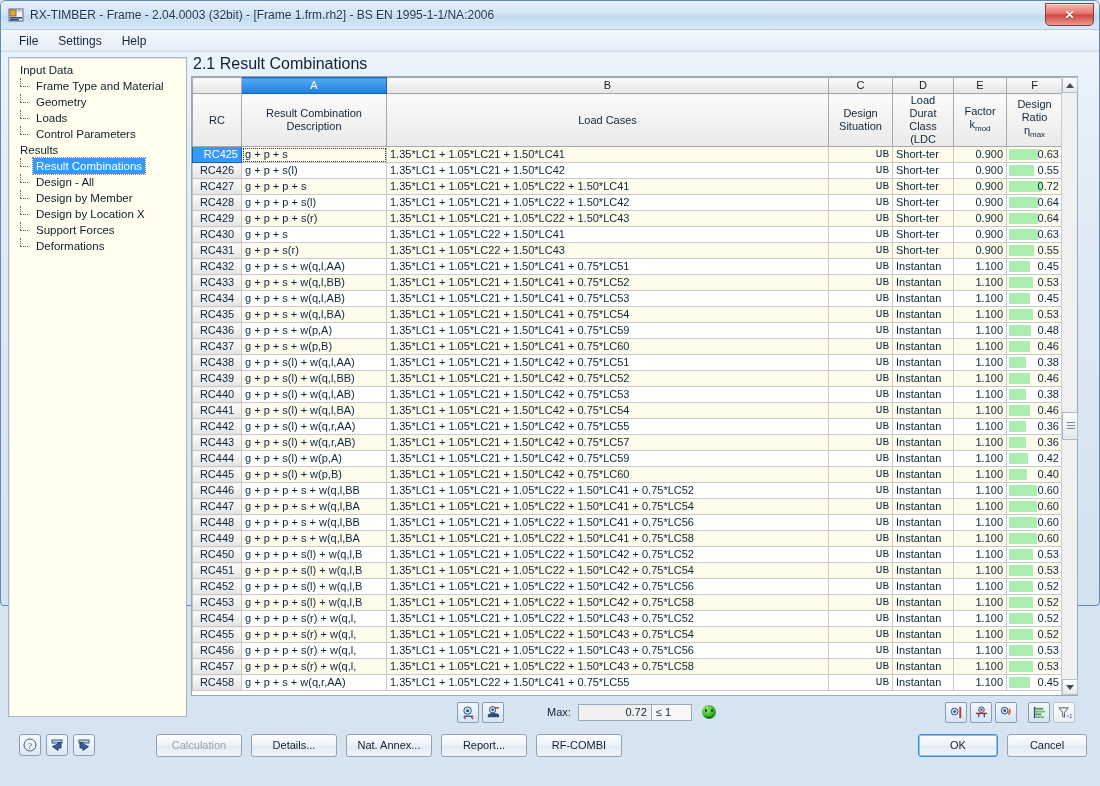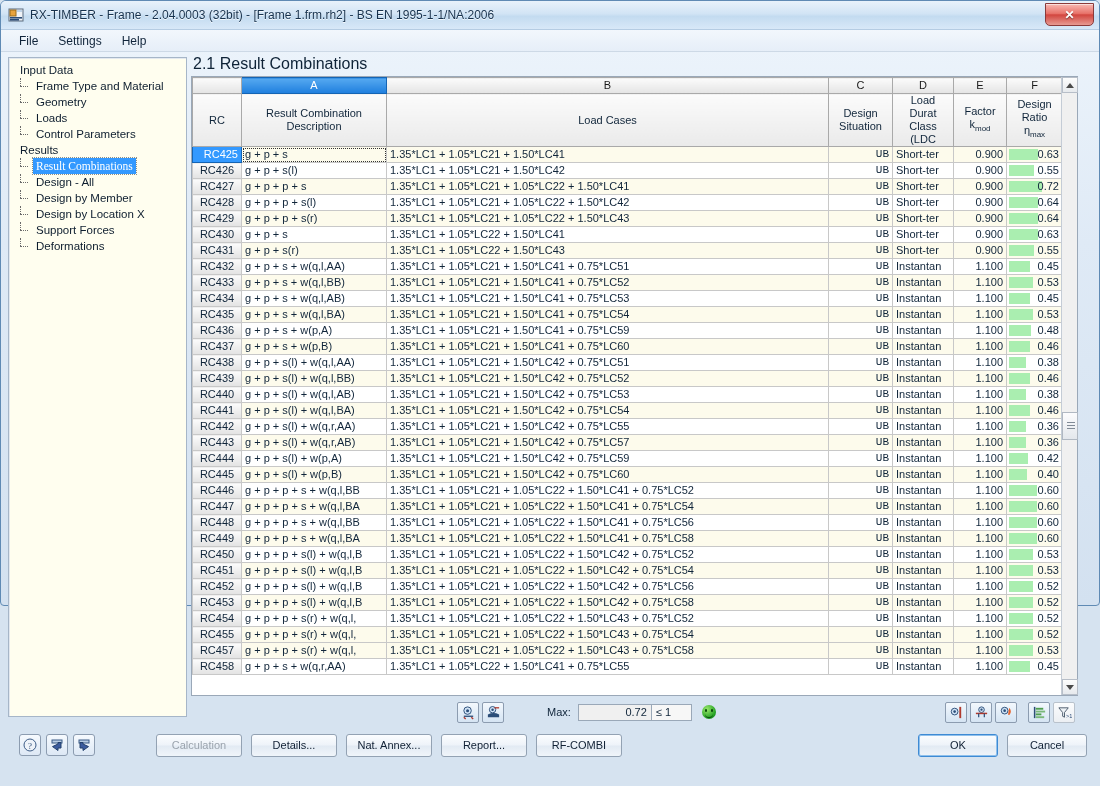--- a/index.html
+++ b/index.html
@@ -74,21 +74,21 @@
     content:"";position:absolute;left:3px;top:0;bottom:8px;width:0;
     border-left:1px dotted #6a6a6a;
   }
   .tdash:after{
     content:"";position:absolute;left:3px;top:8px;width:8px;height:0;
     border-top:1px dotted #6a6a6a;
   }
   .tdash.last:before{bottom:8px;}
   .tlabel{padding:0 3px;}
   .tnode.sel .tlabel{
-    background:#3399ff;color:#fff;outline:1px dotted #20202080;font-family:Liberation Serif, serif;
+    background:#3399ff;color:#fff;outline:1px dotted #20202080;
   }
 
   .rightpanel{
     position:absolute;left:188px;top:0;width:905px;height:672px;
   }
   .panelhead{
     font-size:16px;color:#0e2236;padding:4px 0 4px 4px;
   }
 
   
@@ -645,20 +645,29 @@
               </tr>
               <tr class="alt">
                 <td class="rcH">RC455</td>
                 <td class="cdesc">g + p + p + s(r) + w(q,l,</td>
                 <td class="cload">1.35*LC1 + 1.05*LC21 + 1.05*LC22 + 1.50*LC43 + 0.75*LC54</td>
                 <td class="cds">UB</td>
                 <td class="cldc">Instantan</td>
                 <td class="ckmod">1.100</td>
                 <td class="cratio"><span class="bar" style="width: 24px; background: rgb(170, 238, 176);"></span><span class="ratioval">0.52</span></td>
               </tr>
+              <tr class="">
+                <td class="rcH">RC456</td>
+                <td class="cdesc">g + p + p + s(r) + w(q,l,</td>
+                <td class="cload">1.35*LC1 + 1.05*LC21 + 1.05*LC22 + 1.50*LC43 + 0.75*LC56</td>
+                <td class="cds">UB</td>
+                <td class="cldc">Instantan</td>
+                <td class="ckmod">1.100</td>
+                <td class="cratio"><span class="bar" style="width: 24px; background: rgb(170, 238, 176);"></span><span class="ratioval">0.53</span></td>
+              </tr>
               <tr class="alt">
                 <td class="rcH">RC457</td>
                 <td class="cdesc">g + p + p + s(r) + w(q,l,</td>
                 <td class="cload">1.35*LC1 + 1.05*LC21 + 1.05*LC22 + 1.50*LC43 + 0.75*LC58</td>
                 <td class="cds">UB</td>
                 <td class="cldc">Instantan</td>
                 <td class="ckmod">1.100</td>
                 <td class="cratio"><span class="bar" style="width: 24px; background: rgb(170, 238, 176);"></span><span class="ratioval">0.53</span></td>
               </tr>
               <tr class="">

